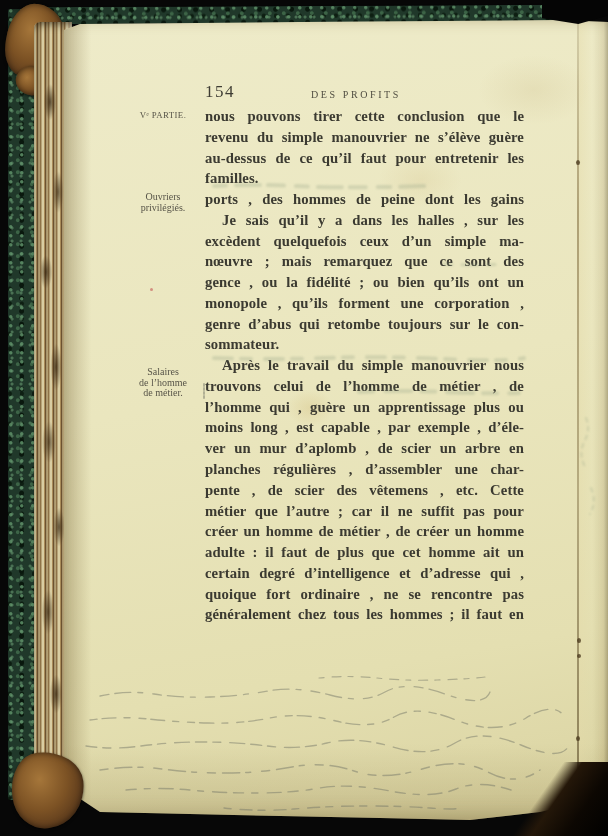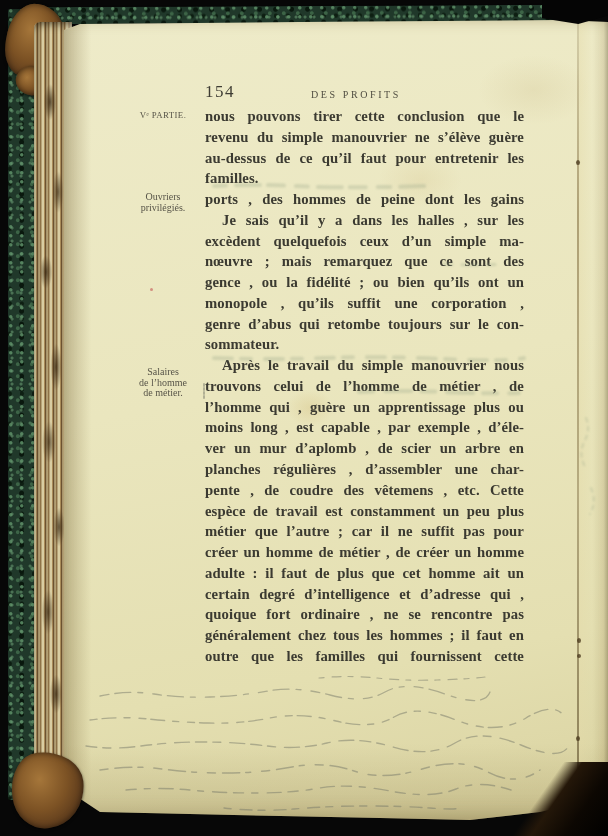--- a/index.html
+++ b/index.html
@@ -127,38 +127,36 @@
     <div class="body-text">
       <div class="ln">nous pouvons tirer cette conclusion que le</div>
       <div class="ln">revenu du simple manouvrier ne s’élève guère</div>
       <div class="ln">au-dessus de ce qu’il faut pour entretenir les</div>
       <div class="ln short">familles.</div>
       <div class="ln">ports , des hommes de peine dont les gains</div>
       <div class="ln indent">Je sais qu’il y a dans les halles , sur les</div>
       <div class="ln">excèdent quelquefois ceux d’un simple ma-</div>
       <div class="ln">nœuvre ; mais remarquez que ce sont des</div>
       <div class="ln">gence , ou la fidélité ; ou bien qu’ils ont un</div>
-      <div class="ln">monopole , qu’ils suffit une corporation ,</div>
+      <div class="ln">monopole , qu’ils forment une corporation ,</div>
       <div class="ln">genre d’abus qui retombe toujours sur le con-</div>
       <div class="ln short">sommateur.</div>
       <div class="ln indent">Après le travail du simple manouvrier nous</div>
       <div class="ln">trouvons celui de l’homme de métier , de</div>
       <div class="ln">l’homme qui , guère un apprentissage plus ou</div>
       <div class="ln">moins long , est capable , par exemple , d’éle-</div>
       <div class="ln">ver un mur d’aplomb , de scier un arbre en</div>
       <div class="ln">planches régulières , d’assembler une char-</div>
-      <div class="ln">pente , de coudre des vêtemens , etc. Cette</div>
-      <div class="ln">espèce de travail est constamment un peu plus</div>
+      <div class="ln">pente , de scier des vêtemens , etc. Cette</div>
       <div class="ln">métier que l’autre ; car il ne suffit pas pour</div>
       <div class="ln">créer un homme de métier , de créer un homme</div>
       <div class="ln">adulte : il faut de plus que cet homme ait un</div>
       <div class="ln">certain degré d’intelligence et d’adresse qui ,</div>
       <div class="ln">quoique fort ordinaire , ne se rencontre pas</div>
       <div class="ln">généralement chez tous les hommes ; il faut en</div>
-      <div class="ln">outre que les familles qui fournissent cette</div>
     </div>
 
     <svg class="bleed" width="544" height="804" viewBox="0 0 544 804">
 
       <path class="setoff" stroke-width="4" stroke-dasharray="12 10 24 8 16 12" d="M150 166 q 40 -2 80 0 t 90 1 t 40 -1"></path>
       <path class="setoff" stroke-width="4" stroke-dasharray="18 9 10 14" d="M150 338 q 55 2 110 0 t 120 1 t 80 -1"></path>
       <path class="setoff" stroke-width="4" stroke-dasharray="14 12 26 10" d="M295 372 q 45 -2 85 0 t 75 1"></path>
       <path class="setoff" stroke-width="3" stroke-dasharray="8 10 16 9" d="M380 244 q 30 2 60 0"></path>
       <path class="setoff" stroke-width="2" stroke-dasharray="4 5" d="M522 398 q 5 12 -2 24 q -6 14 2 26 M527 468 q 6 14 -1 26"></path>
 

